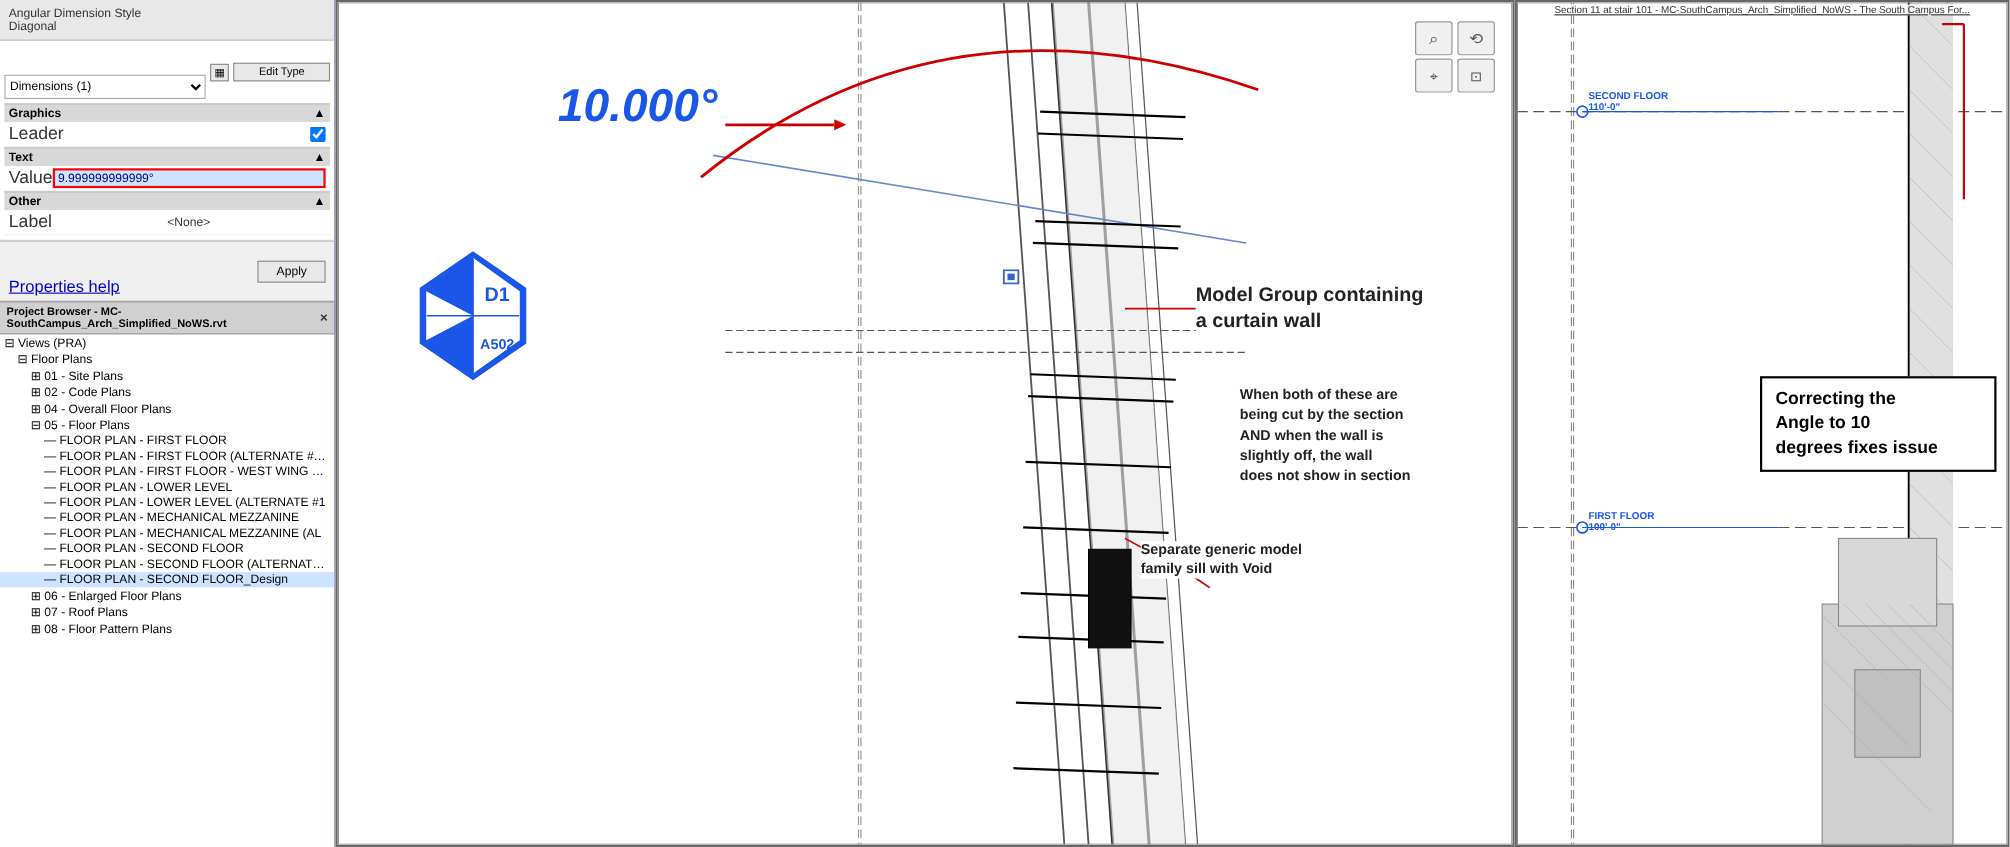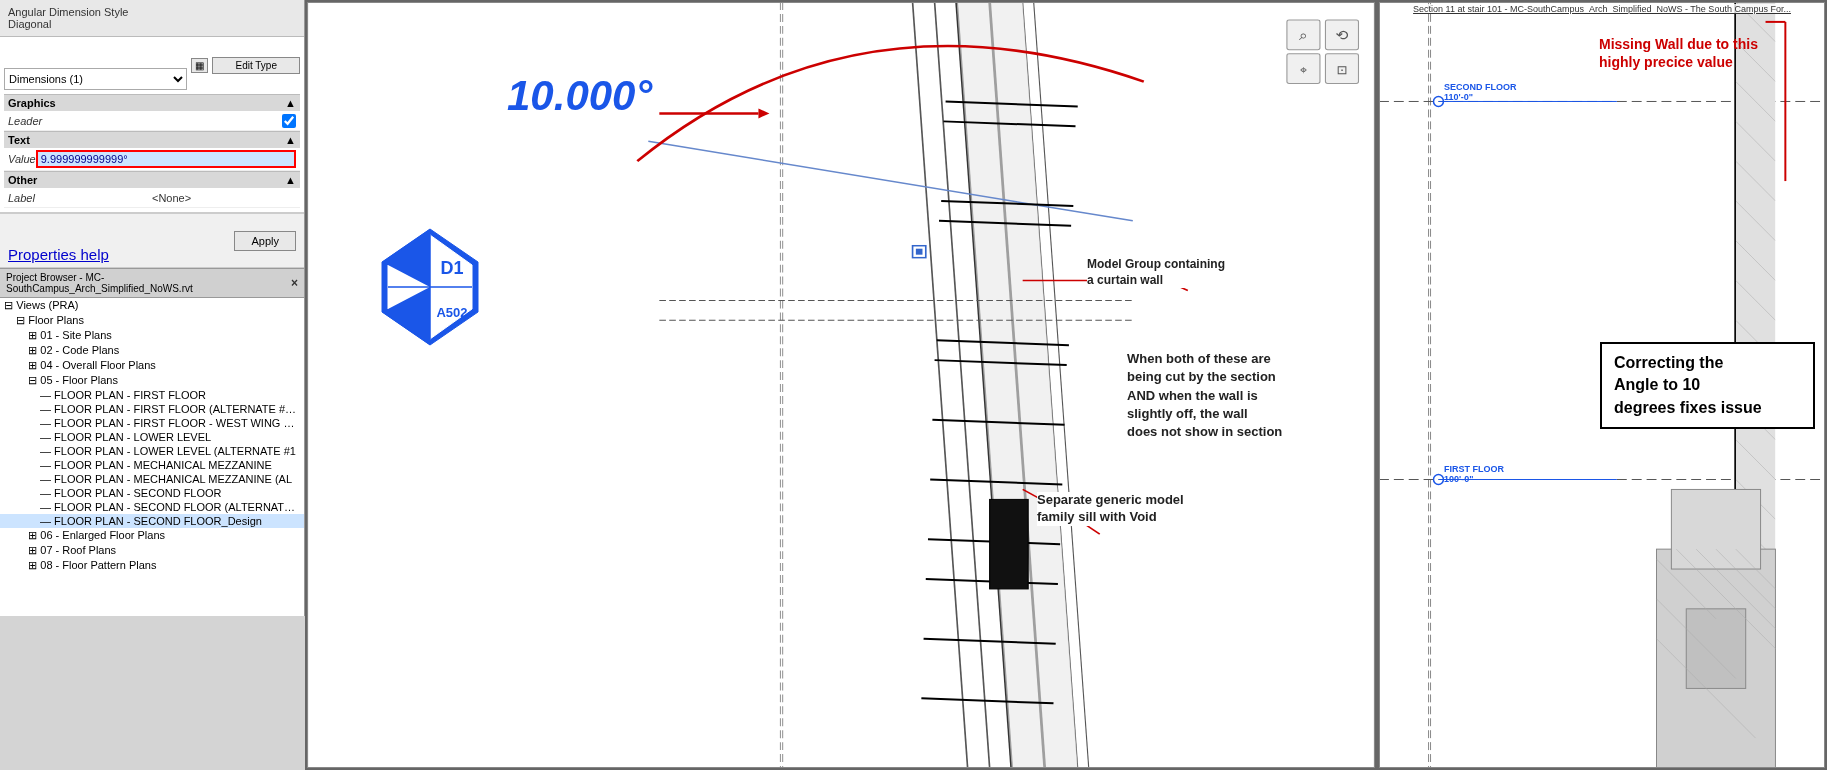--- a/index.html
+++ b/index.html
@@ -14,21 +14,21 @@
     }
 
     
     #left-panel {
       width: 305px;
       min-width: 305px;
       background: #4c1d95;
       border-right: 1px solid #999;
       display: flex;
       flex-direction: column;
-      height: 616px;
+      height: 770px;
     }
 
     #angular-style-header {
       background: #e8e8e8;
       border-bottom: 1px solid #bbb;
       padding: 6px 8px;
       font-size: 11px;
       color: #333;
     }
 
@@ -78,23 +78,22 @@
     .prop-row {
       display: flex;
       align-items: center;
       padding: 2px 4px;
       border-bottom: 1px solid #eee;
       min-height: 20px;
     }
 
     .prop-label {
       flex: 1;
-      font-size: 11px;
+      font-size: 16px;
       color: #333;
-      font-style: italic;
     }
 
     .prop-value {
       flex: 1;
       font-size: 11px;
       color: #333;
     }
 
     .prop-checkbox {
       width: 14px;
@@ -339,21 +338,21 @@
       <span class="prop-value">&lt;None&gt;</span>
     </div>
   </div>
 
   <div id="help-apply-row">
     <a id="properties-help-link">Properties help</a>
     <button id="apply-btn">Apply</button>
   </div>
 
   <div id="project-browser-header">
-    <span style="font-size:10px;font-weight:normal;">Project Browser - MC-SouthCampus_Arch_Simplified_NoWS.rvt</span>
+    <span style="font-size:10px;font-weight:bold;">Project Browser - MC-SouthCampus_Arch_Simplified_NoWS.rvt</span>
     <span id="project-browser-close">×</span>
   </div>
 
   <div id="project-tree">
 
     <div class="tree-item tree-indent-0">
       <span>⊟ </span>
       <span>Views (PRA)</span>
     </div>
     <div class="tree-item tree-indent-1">
@@ -518,21 +517,21 @@
           <line x1="50" y1="8" x2="50" y2="112" stroke="#1a56e8" stroke-width="1.5"></line>
 
           <line x1="8" y1="60" x2="92" y2="60" stroke="#1a56e8" stroke-width="1.5"></line>
 
           <text x="72" y="47" fill="#1a56e8" font-size="18" font-weight="bold" text-anchor="middle" font-family="Arial">D1</text>
 
           <text x="72" y="90" fill="#1a56e8" font-size="13" font-weight="bold" text-anchor="middle" font-family="Arial">A502</text>
         </svg>
       </div>
 
-      <div class="annotation-label" style="position:absolute;top:255px;left:780px;font-size:12px;font-weight:bold;color:#222;line-height:1.3;z-index:15;white-space:nowrap;">
+      <div class="annotation-label" style="position:absolute;top:255px;left:780px;font-size:18px;font-weight:bold;color:#222;line-height:1.3;z-index:15;white-space:nowrap;">
         <span style="white-space:pre-line;">Model Group containing
 a curtain wall</span>
       </div>
 
       <div class="annotation-label" style="position:absolute;top:490px;left:730px;font-size:13px;font-weight:bold;color:#222;line-height:1.3;z-index:15;white-space:nowrap;">
         <span style="white-space:pre-line;">Separate generic model
 family sill with Void</span>
       </div>
 
       <div class="annotation-label" style="position:absolute;top:330px;left:820px;font-size:13px;font-weight:bold;color:#222;line-height:1.4;z-index:15;white-space:pre-line;">
@@ -620,24 +619,20 @@
         <br>
         <span>110'-0"</span>
       </div>
 
       <div style="position:absolute;top:462px;left:65px;font-size:9px;color:#1a56e8;z-index:5;font-weight:bold;">
         <span>FIRST FLOOR</span>
         <br>
         <span>100'-0"</span>
       </div>
 
-      <div style="position:absolute;top:15px;left:220px;font-size:14px;font-weight:bold;color:#cc0000;z-index:15;line-height:1.3;white-space:pre-line;">
-        <span>Missing Wall due to this
-highly precice value</span>
-      </div>
 
       <div class="annotation-box" style="position:absolute;top:340px;right:10px;background:white;border:2.5px solid #000;padding:8px 12px;font-size:16px;font-weight:bold;color:#000;z-index:20;width:215px;line-height:1.4;">
         <span style="white-space:pre-line;">Correcting the
 Angle to 10
 degrees fixes issue</span>
       </div>
     </div>
 
   </div>
 </div>

